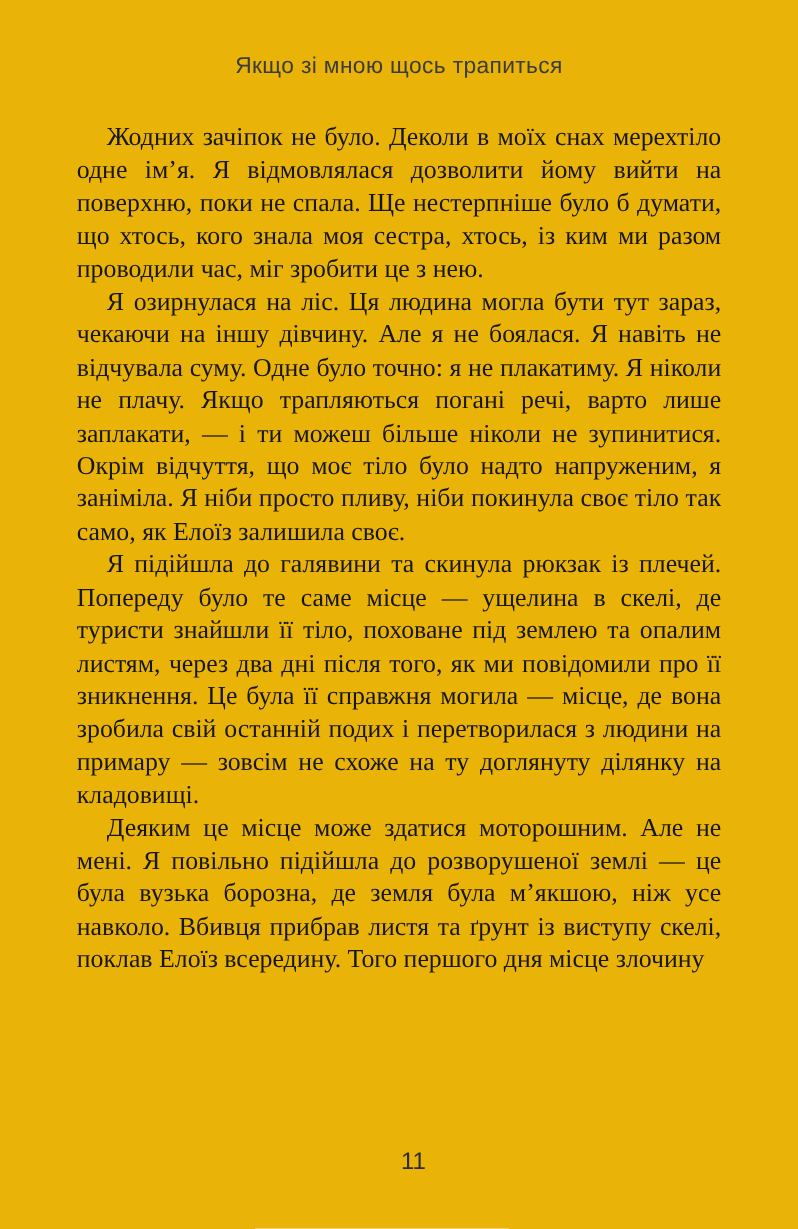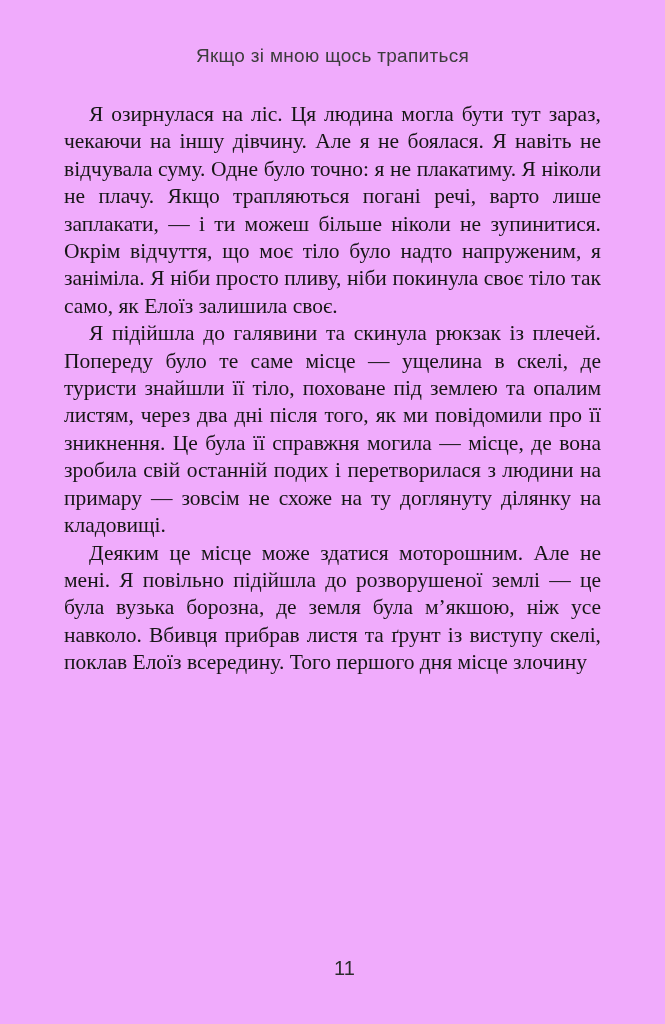--- a/index.html
+++ b/index.html
@@ -9,21 +9,21 @@
   }
   body {
     width: 665px;
     height: 1024px;
     overflow: hidden;
   }
   .page {
     position: relative;
     width: 665px;
     height: 1024px;
-    background: #f0abfc;
+    background: #eab308;
     box-sizing: border-box;
   }
   .running-header {
     position: absolute;
     top: 45px;
     left: 0;
     width: 100%;
     text-align: center;
     font-family: "Liberation Sans", sans-serif;
     font-size: 19px;
@@ -59,20 +59,21 @@
   }
 </style>
 </head>
 <body>
 
 <div class="page">
 
   <div class="running-header">Якщо зі мною щось трапиться</div>
 
   <div class="body-text">
+    <p class="para">Жодних зачіпок не було. Деколи в моїх снах мерехтіло одне ім’я. Я відмовлялася дозволити йому вийти на поверхню, поки не спала. Ще нестерпніше було б думати, що хтось, кого знала моя сестра, хтось, із ким ми разом проводили час, міг зробити це з нею.</p>
     <p class="para">Я озирнулася на ліс. Ця людина могла бути тут зараз, чекаючи на іншу дівчину. Але я не боялася. Я навіть не відчувала суму. Одне було точно: я не плакатиму. Я ніколи не плачу. Якщо трапляються погані речі, варто лише заплакати, — і ти можеш більше ніколи не зупинитися. Окрім відчуття, що моє тіло було надто напруженим, я заніміла. Я ніби просто пливу, ніби покинула своє тіло так само, як Елоїз залишила своє.</p>
     <p class="para">Я підійшла до галявини та скинула рюкзак із плечей. Попереду було те саме місце — ущелина в скелі, де туристи знайшли її тіло, поховане під землею та опалим листям, через два дні після того, як ми повідомили про її зникнення. Це була її справжня могила — місце, де вона зробила свій останній подих і перетворилася з людини на примару — зовсім не схоже на ту доглянуту ділянку на кладовищі.</p>
     <p class="para">Деяким це місце може здатися моторошним. Але не мені. Я повільно підійшла до розворушеної землі — це була вузька борозна, де земля була м’якшою, ніж усе навколо. Вбивця прибрав листя та ґрунт із виступу скелі, поклав Елоїз всередину. Того першого дня місце злочину</p>
   </div>
 
   <div class="page-number">11</div>
 
 </div>
 
 </body></html>

